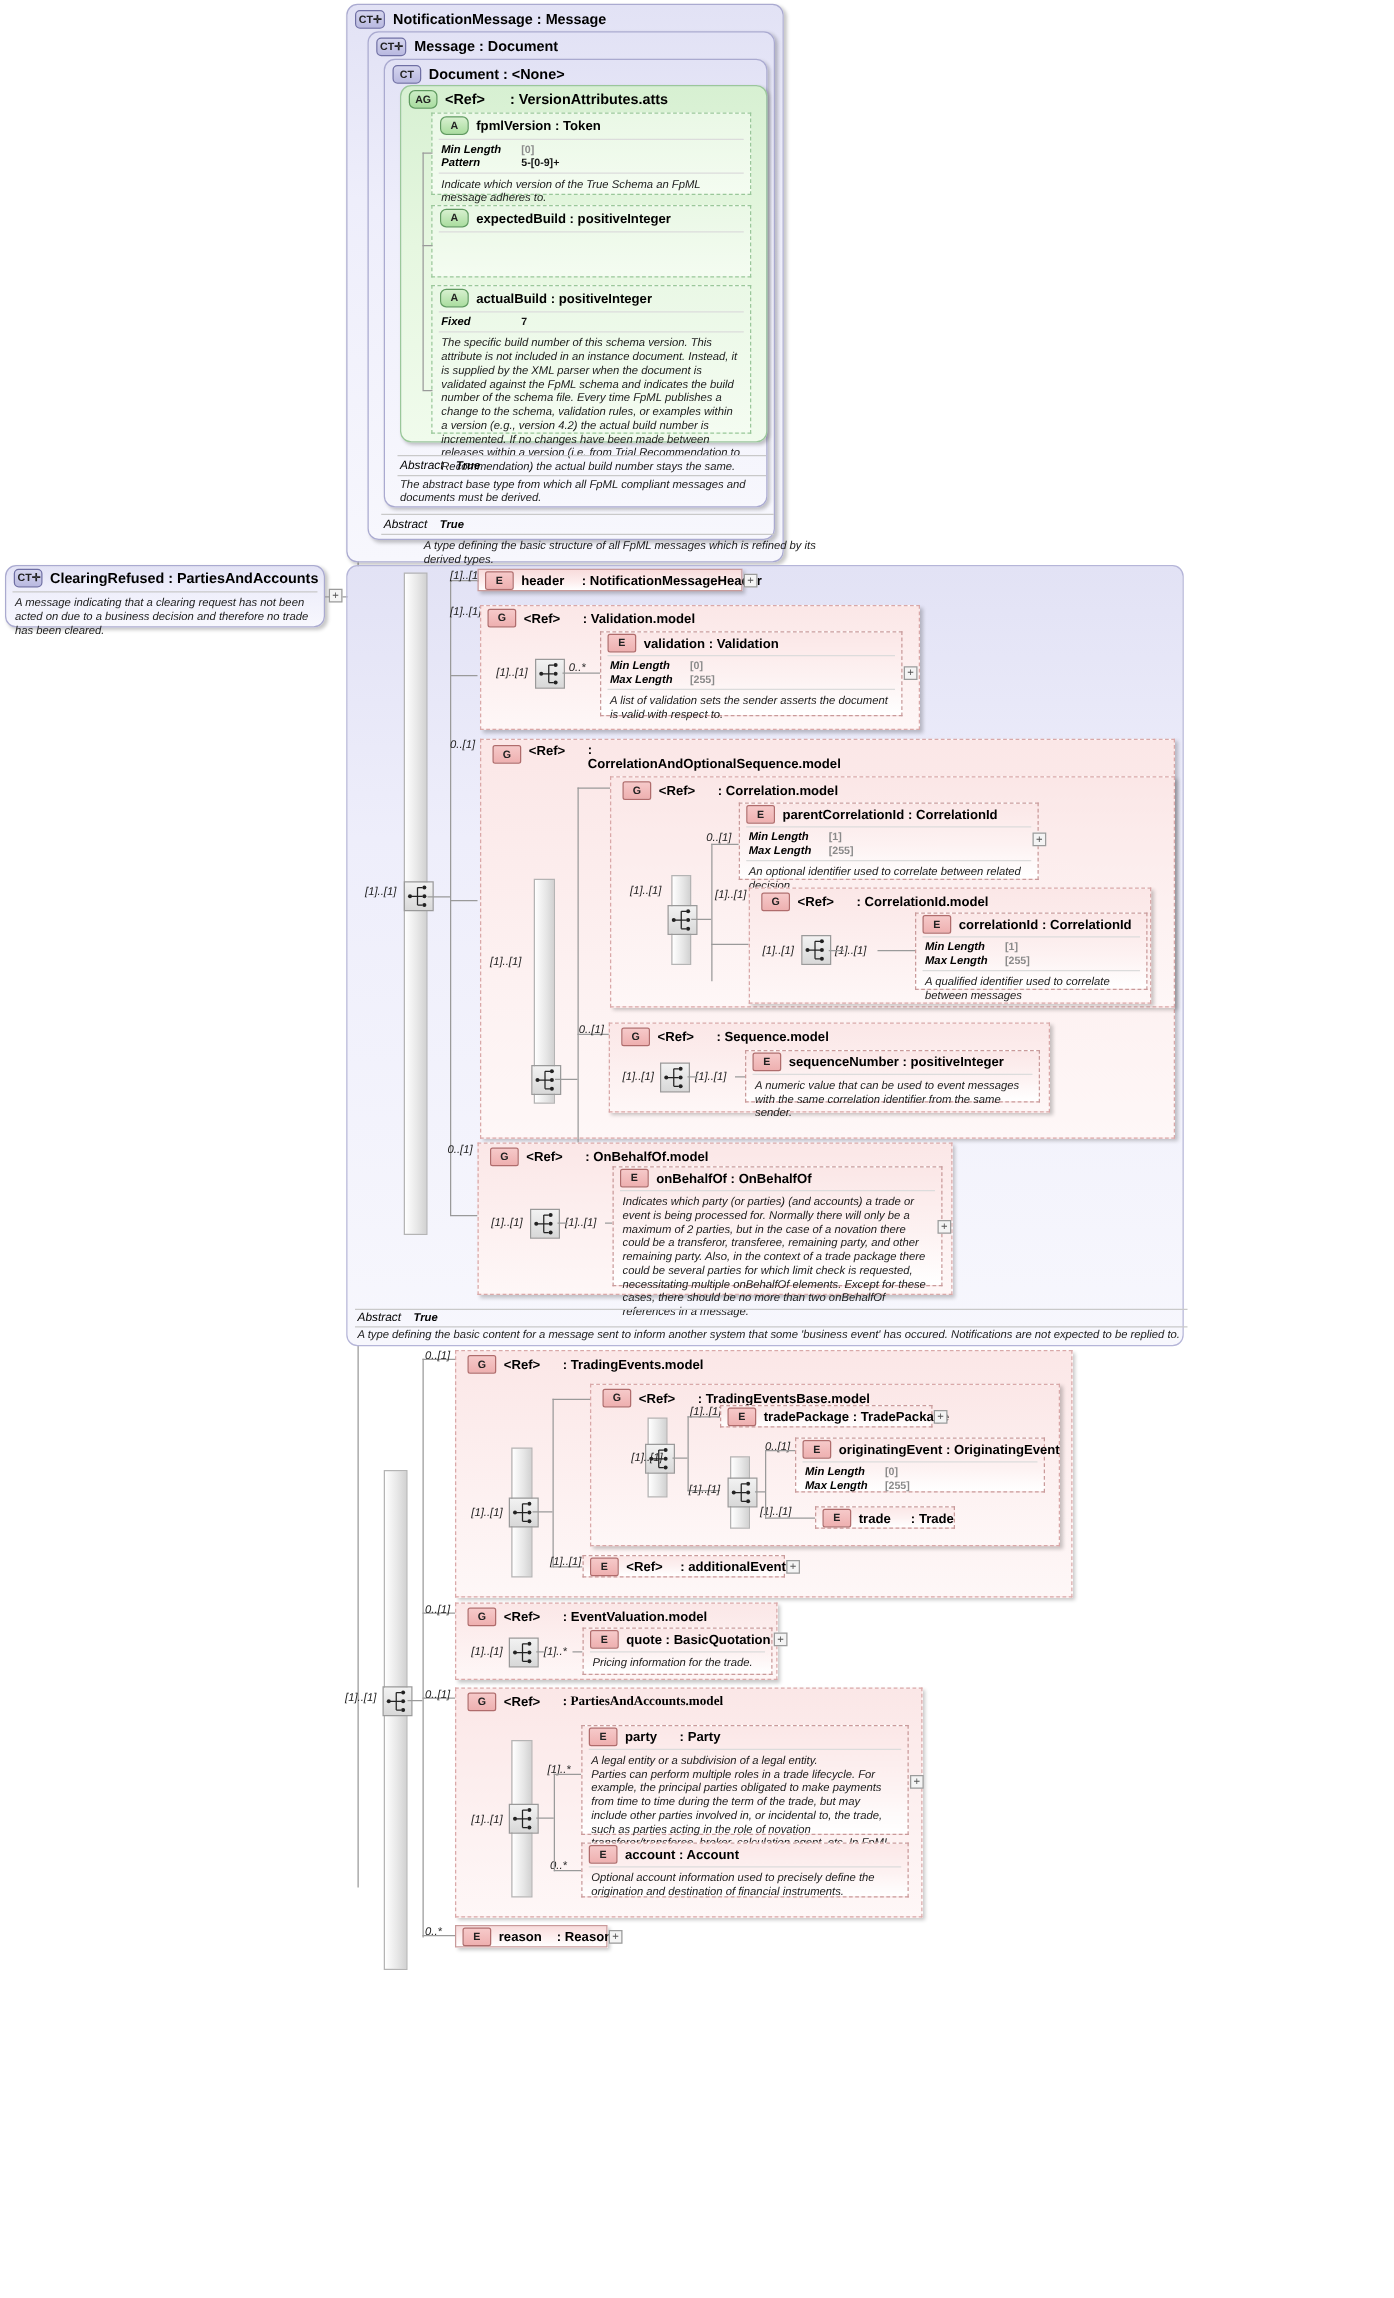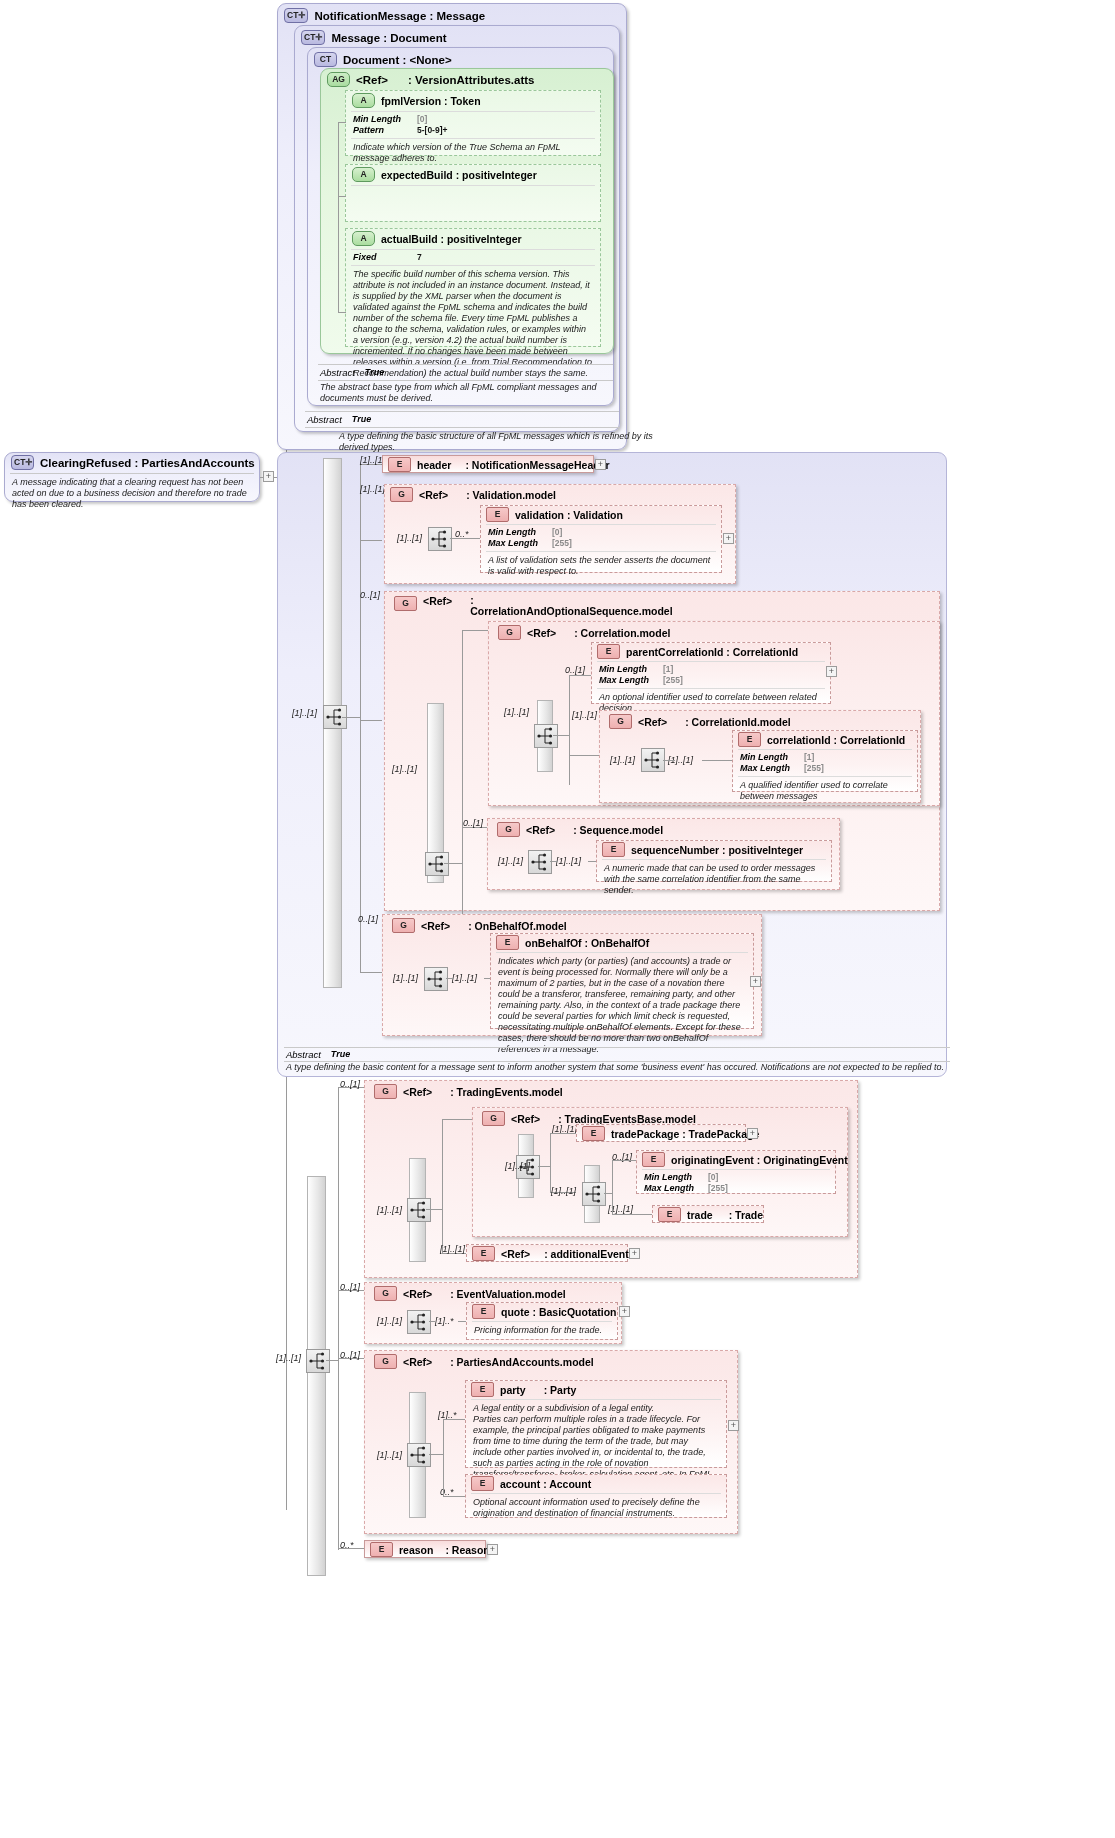--- a/index.html
+++ b/index.html
@@ -408,21 +408,21 @@
   <div class="card" style="left:556px;top:856px;">[1]..[1]</div>
   <div class="ln lnh" style="left:550px;top:861px;width:8px;"></div>
   <div class="ln lnh" style="left:588px;top:861px;width:8px;"></div>
 
   <div class="box elemdash" style="left:596px;top:840px;width:236px;height:42px;">
     <div class="hdr sm" style="padding:1px 5px;">
       <span class="tag e">E</span>
       <span>sequenceNumber : positiveInteger</span>
     </div>
     <div class="sep lt"></div>
-    <div class="doc">A numeric made that can be used to order messages with the same correlation identifier from the same sender.</div>
+    <div class="doc">A numeric value that can be used to event messages with the same correlation identifier from the same sender.</div>
   </div>
 
   <div class="card" style="left:358px;top:914px;">0..[1]</div>
   <div class="box pkdash shadow" style="left:382px;top:914px;width:380px;height:122px;"></div>
   <div class="hdr sm" style="position:absolute;left:388px;top:916px;padding:2px 4px;">
     <span class="tag g">G</span>
     <span>&lt;Ref&gt;</span>
     <span style="margin-left:12px;">: OnBehalfOf.model</span>
   </div>
   <div class="seq" style="left:424px;top:967px;">
@@ -637,21 +637,21 @@
     <div class="sep lt"></div>
     <div class="doc">Pricing information for the trade.</div>
   </div>
   <div class="plus" style="left:619px;top:1306px;">+</div>
 
   <div class="card" style="left:340px;top:1350px;">0..[1]</div>
   <div class="box pkdash shadow" style="left:364px;top:1350px;width:374px;height:184px;"></div>
   <div class="hdr sm" style="position:absolute;left:370px;top:1352px;padding:2px 4px;">
     <span class="tag g">G</span>
     <span>&lt;Ref&gt;</span>
-    <span style="margin-left:12px;">: PartiesAndAccounts.model</span>
+    <span style="margin-left:12px;font-family:Liberation Serif, serif;">: PartiesAndAccounts.model</span>
   </div>
   <div class="bar" style="left:409px;top:1392px;width:17px;height:126px;"></div>
   <div class="seq" style="left:407px;top:1443px;">
     <svg width="22" height="22" viewBox="0 0 22 22">
       <circle cx="4" cy="11" r="1.6" fill="#222"></circle>
         <line x1="5" y1="11" x2="10" y2="11" stroke="#222" stroke-width="1"></line>
       <line x1="10" y1="4" x2="10" y2="18" stroke="#222" stroke-width="1"></line>
       <line x1="10" y1="4" x2="14" y2="4" stroke="#222" stroke-width="1"></line>
       <line x1="10" y1="11" x2="14" y2="11" stroke="#222" stroke-width="1"></line>
       <line x1="10" y1="18" x2="14" y2="18" stroke="#222" stroke-width="1"></line>

